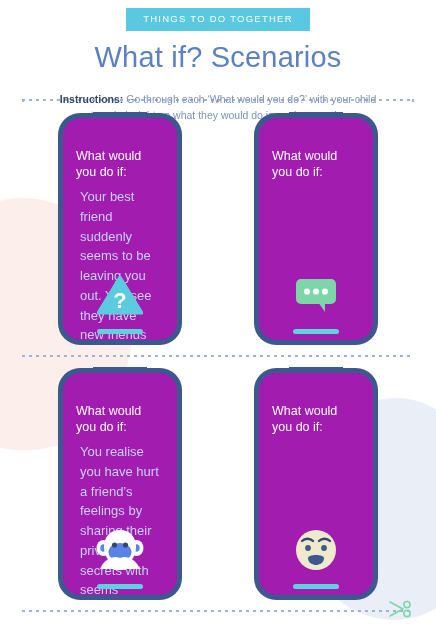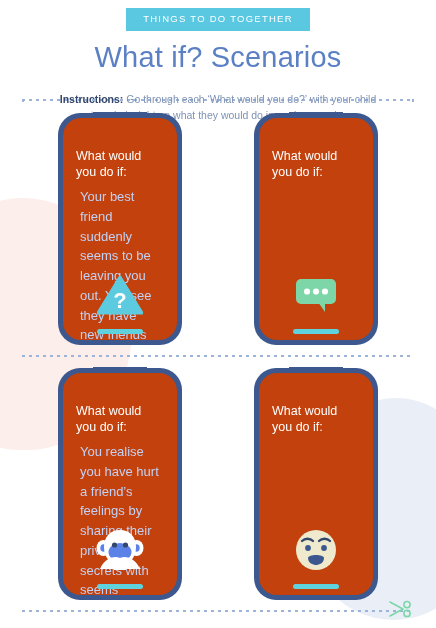--- a/index.html
+++ b/index.html
@@ -145,21 +145,21 @@
     height: 232px;
     background: #3d588e;
     border-radius: 22px;
     box-sizing: border-box;
     padding: 5px;
   }
   .screen {
     position: relative;
     width: 100%;
     height: 100%;
-    background: #c2410c;
+    background: #a21caf;
     border-radius: 18px;
     overflow: hidden;
     box-sizing: border-box;
     padding: 30px 13px 10px 13px;
   }
   .notch {
     position: absolute;
     top: -1px;
     left: 50%;
     transform: translateX(-50%);

